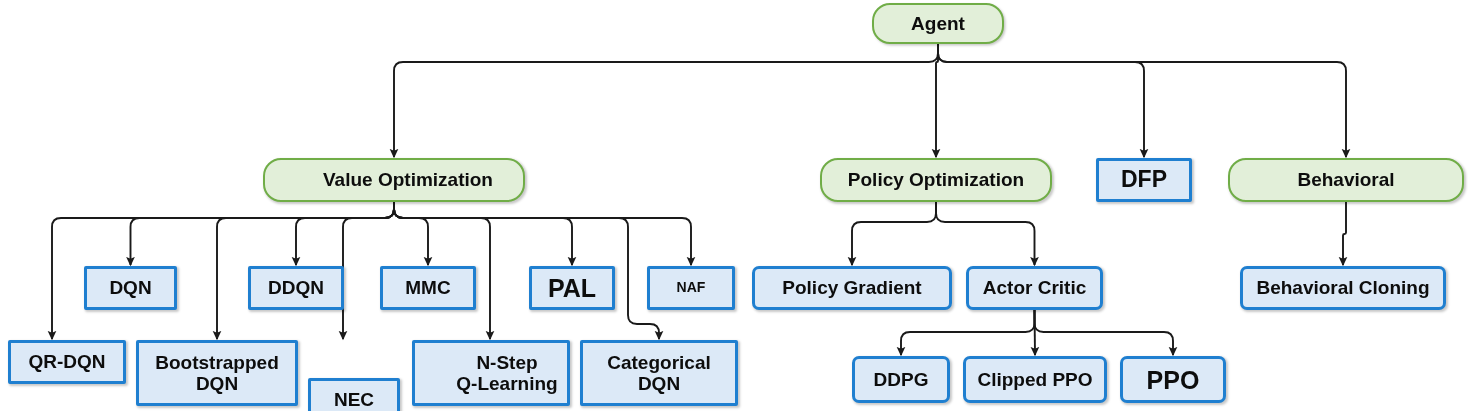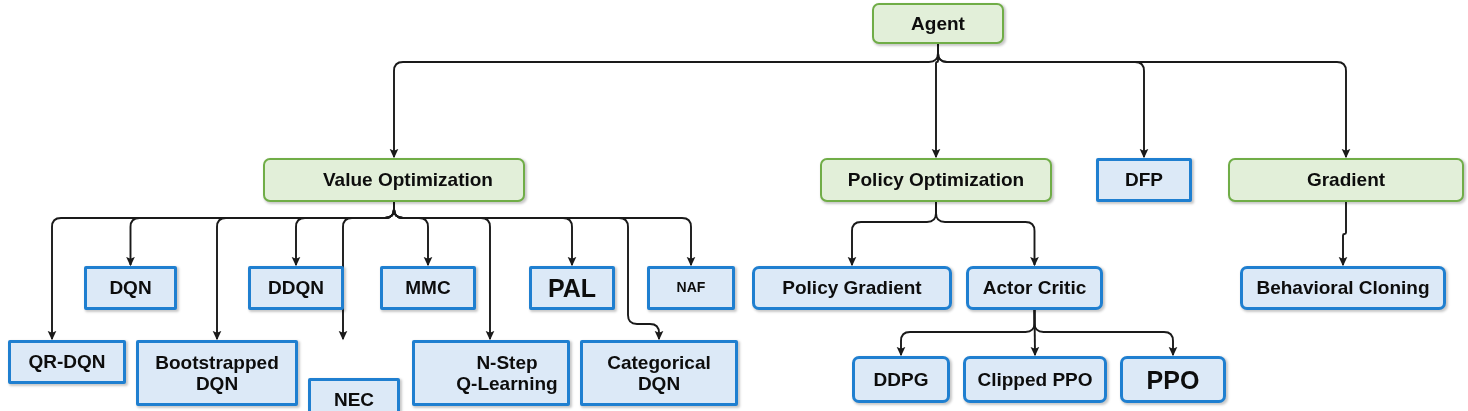--- a/index.html
+++ b/index.html
@@ -35,21 +35,21 @@
     text-align: center;
     font-weight: bold;
     color: #0d0d0d;
     line-height: 1.12;
     z-index: 3;
     white-space: pre-line;
   }
   .node.green {
     background: #e2efd9;
     border: 2.5px solid #70ad47;
-    border-radius: 7px;
+    border-radius: 18px;
     box-shadow: 1.5px 1.5px 2.5px rgba(0,0,0,0.22);
   }
   .node.blue {
     background: #dce9f7;
     border: 3px solid #1f7fd0;
     border-radius: 2px;
     box-shadow: 1.5px 1.5px 2.5px rgba(0,0,0,0.22);
   }
   .node.blue.soft {
     border-radius: 7px;
@@ -85,22 +85,22 @@
         <path d="M 1346 202 L 1346 232.5 Q 1346 234 1344.5 234 L 1344.5 234 Q 1343 234 1343 235.5 L 1343 265" marker-end="url(#arrow)"></path>
         <path d="M 1034.5 310 L 1034.5 323 Q 1034.5 332 1025.5 332 L 910 332 Q 901 332 901 341 L 901 355" marker-end="url(#arrow)"></path>
         <path d="M 1034.5 310 L 1035 355" marker-end="url(#arrow)"></path>
         <path d="M 1034.5 310 L 1034.5 323 Q 1034.5 332 1043.5 332 L 1164 332 Q 1173 332 1173 341 L 1173 355" marker-end="url(#arrow)"></path>
       </g>
   </svg>
   <div id="node-layer">
       <div class="node green" style="left: 872px; top: 3px; width: 132px; height: 41px; font-size: 19px;">Agent</div>
       <div class="node green" style="left: 263px; top: 158px; width: 262px; height: 44px; font-size: 19px; padding-left: 28px;">Value Optimization</div>
       <div class="node green" style="left: 820px; top: 158px; width: 232px; height: 44px; font-size: 19px;">Policy Optimization</div>
-      <div class="node blue" style="left: 1096px; top: 158px; width: 96px; height: 44px; font-size: 19px; text-align: right;">DFP</div>
-      <div class="node green" style="left: 1228px; top: 158px; width: 236px; height: 44px; font-size: 19px;">Gradient</div>
+      <div class="node blue" style="left: 1096px; top: 158px; width: 96px; height: 44px; font-size: 23px; text-align: right;">DFP</div>
+      <div class="node green" style="left: 1228px; top: 158px; width: 236px; height: 44px; font-size: 19px;">Behavioral</div>
       <div class="node blue" style="left: 84px; top: 266px; width: 93px; height: 44px; font-size: 19px;">DQN</div>
       <div class="node blue" style="left: 248px; top: 266px; width: 96px; height: 44px; font-size: 19px;">DDQN</div>
       <div class="node blue" style="left: 380px; top: 266px; width: 96px; height: 44px; font-size: 19px;">MMC</div>
       <div class="node blue" style="left: 529px; top: 266px; width: 86px; height: 44px; font-size: 25px;">PAL</div>
       <div class="node blue" style="left: 647px; top: 266px; width: 88px; height: 44px; font-size: 14px;">NAF</div>
       <div class="node blue soft" style="left: 752px; top: 266px; width: 200px; height: 44px; font-size: 19px;">Policy Gradient</div>
       <div class="node blue soft" style="left: 966px; top: 266px; width: 137px; height: 44px; font-size: 19px;">Actor Critic</div>
       <div class="node blue soft" style="left: 1240px; top: 266px; width: 206px; height: 44px; font-size: 19px;">Behavioral Cloning</div>
       <div class="node blue" style="left: 8px; top: 340px; width: 118px; height: 44px; font-size: 19px;">QR-DQN</div>
       <div class="node blue" style="left: 136px; top: 340px; width: 162px; height: 66px; font-size: 19px;">Bootstrapped

